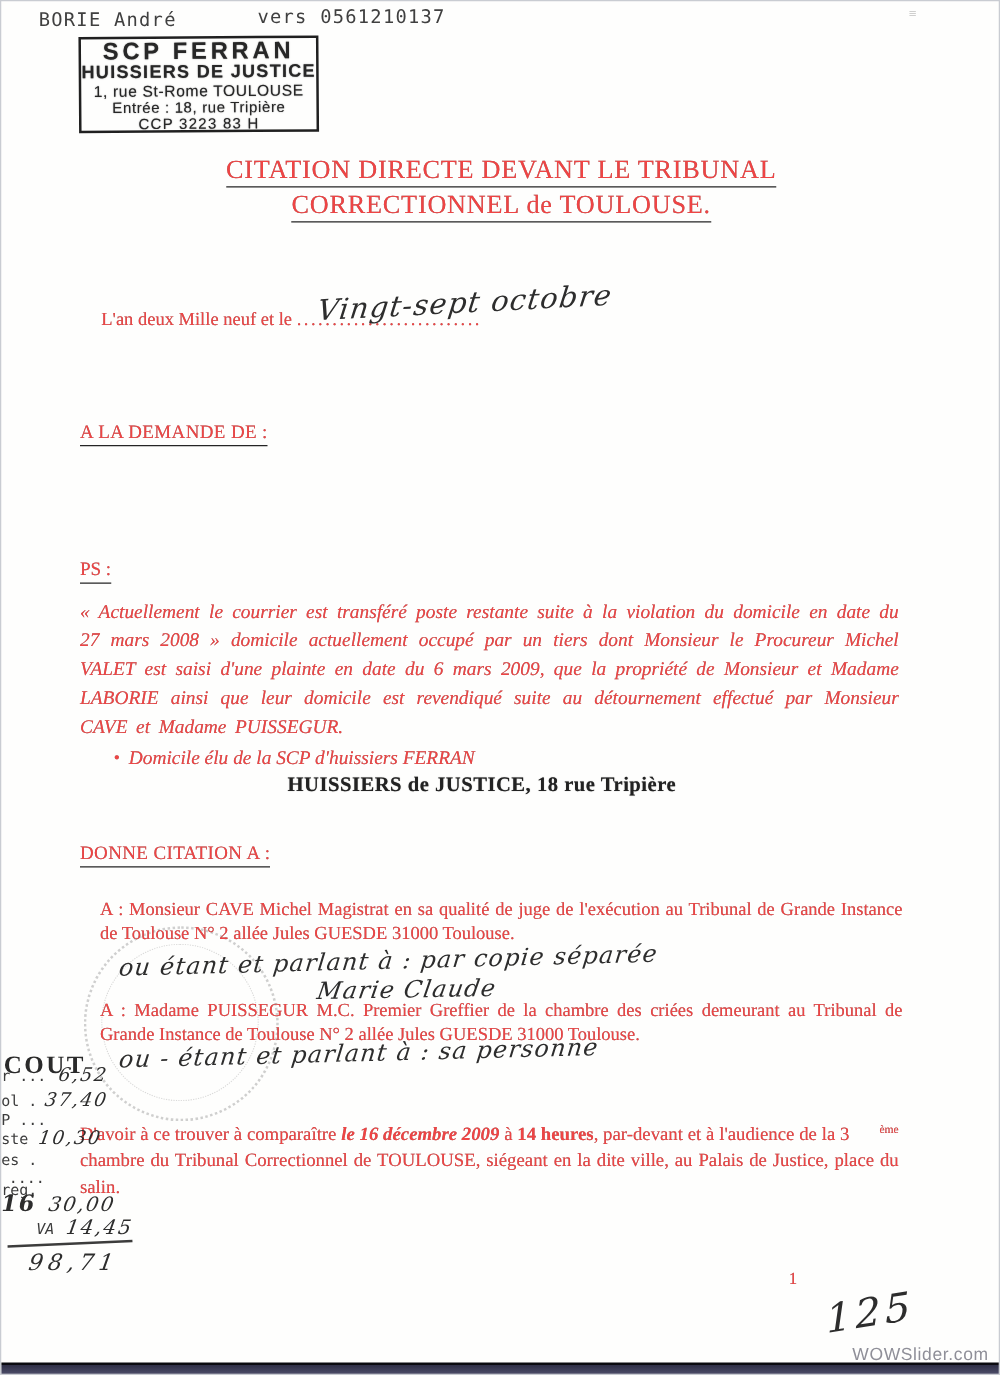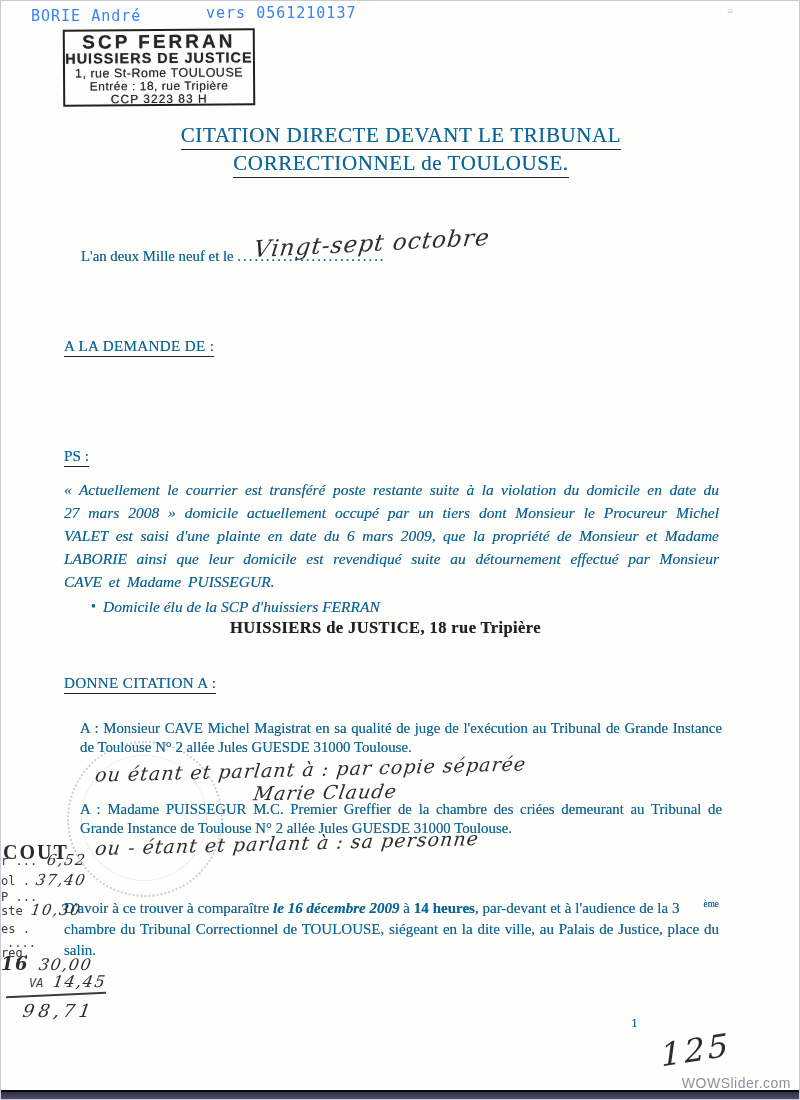--- a/index.html
+++ b/index.html
@@ -7,22 +7,22 @@
     position:relative; width:800px; height:1100px; margin:0 auto;
     background:#fefefd; overflow:hidden;
     border:1px solid #c9ccd2;
     box-sizing:border-box;
     font-family:"Liberation Serif", serif;
     color:#1f1f1f;
   }
   .abs{position:absolute;}
   .tw{font-family:"DejaVu Sans Mono", monospace;}
   .sans{font-family:Liberation Serif, serif;margin-top:28px;}
-  .ink{color:#0369a1; text-shadow:0 0 .5px rgba(40,40,40,.55);}
-  .faded{color:#3b82f6;}
+  .ink{color:#ef4444; text-shadow:0 0 .5px rgba(40,40,40,.55);}
+  .faded{color:#404040;}
   .just{text-align:justify;}
   .hand{
     font-family:"DejaVu Serif", serif; font-style:italic; color:#2d2d2d;
     transform:skewX(-8deg) rotate(-1.5deg); letter-spacing:1px; white-space:nowrap;
   }
   .underl{border-bottom:1.5px solid #242424; padding-bottom:1px;}
   
   .stampbox{
     left:62px; top:28px; width:192px; height:77px;
     border:2.5px solid #202020; box-sizing:border-box;

